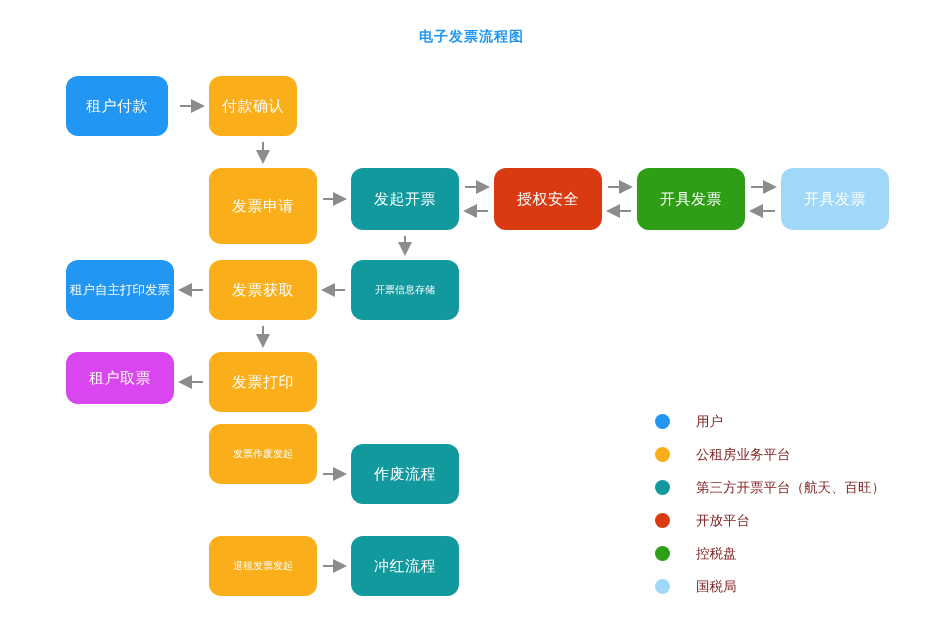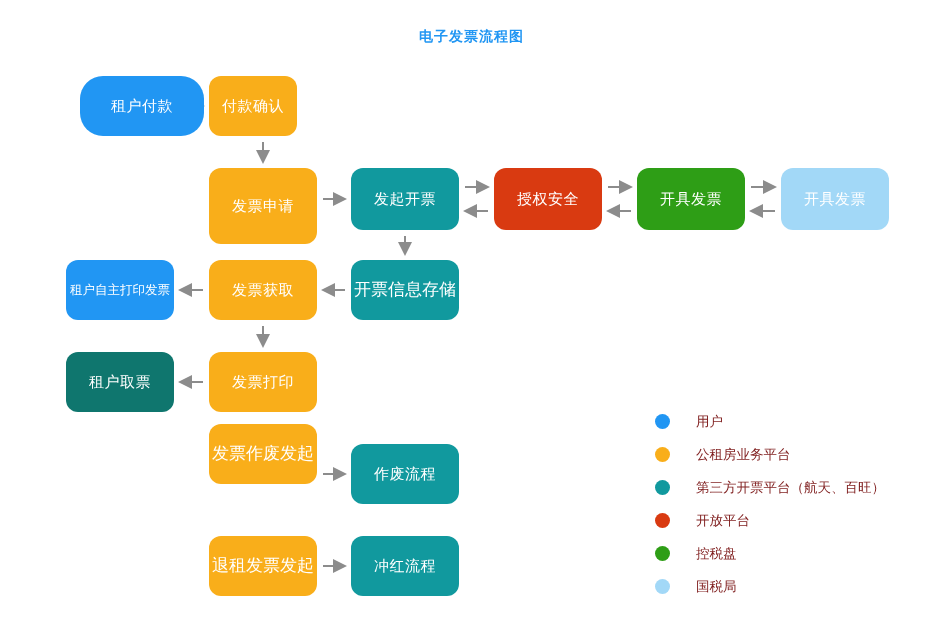--- a/index.html
+++ b/index.html
@@ -39,21 +39,21 @@
     align-items: center;
     justify-content: center;
     color: #ffffff;
     font-size: 15px;
     letter-spacing: 0.5px;
     text-align: center;
     line-height: 1.2;
     user-select: none;
   }
   .node.small-text { font-size: 12.5px; letter-spacing: 0px; }
-  .node.mid-text   { font-size: 17px; letter-spacing: 0px; }
+  .node.mid-text   { font-size: 10px; letter-spacing: 0px; }
 
   svg.arrows {
     position: absolute;
     left: 0; top: 0;
     width: 943px;
     height: 625px;
     pointer-events: none;
   }
   .legend {
     position: absolute;
@@ -106,21 +106,21 @@
         <line x1="345" y1="290" x2="323" y2="290" marker-end="url(#ah)" stroke-linecap="butt"></line>
         <line x1="203" y1="290" x2="180" y2="290" marker-end="url(#ah)" stroke-linecap="butt"></line>
         <line x1="263" y1="326" x2="263" y2="346" marker-end="url(#ah)" stroke-linecap="butt"></line>
         <line x1="203" y1="382" x2="180" y2="382" marker-end="url(#ah)" stroke-linecap="butt"></line>
         <line x1="323" y1="474" x2="345" y2="474" marker-end="url(#ah)" stroke-linecap="butt"></line>
         <line x1="323" y1="566" x2="345" y2="566" marker-end="url(#ah)" stroke-linecap="butt"></line>
       </g>
   </svg>
 
   <div id="node-layer">
-      <div class="node" style="left: 80px; top: 76px; width: 124px; height: 60px; background: rgb(33, 150, 243); border-radius: 23px;">
+      <div class="node" style="left: 66px; top: 76px; width: 102px; height: 60px; background: rgb(33, 150, 243);">
         <span>租户付款</span>
       </div>
       <div class="node" style="left: 209px; top: 76px; width: 88px; height: 60px; background: rgb(249, 174, 26);">
         <span>付款确认</span>
       </div>
       <div class="node" style="left: 209px; top: 168px; width: 108px; height: 76px; background: rgb(249, 174, 26);">
         <span>发票申请</span>
       </div>
       <div class="node" style="left: 351px; top: 168px; width: 108px; height: 62px; background: rgb(17, 153, 158);">
         <span>发起开票</span>
@@ -139,21 +139,21 @@
       </div>
       <div class="node" style="left: 209px; top: 260px; width: 108px; height: 60px; background: rgb(249, 174, 26);">
         <span>发票获取</span>
       </div>
       <div class="node small-text" style="left: 66px; top: 260px; width: 108px; height: 60px; background: rgb(33, 150, 243);">
         <span>租户自主打印发票</span>
       </div>
       <div class="node" style="left: 209px; top: 352px; width: 108px; height: 60px; background: rgb(249, 174, 26);">
         <span>发票打印</span>
       </div>
-      <div class="node" style="left: 66px; top: 352px; width: 108px; height: 60px; background: #0f766e; justify-content: center;">
+      <div class="node" style="left: 66px; top: 352px; width: 108px; height: 52px; background: #d946ef; justify-content: center;">
         <span>租户取票</span>
       </div>
       <div class="node mid-text" style="left: 209px; top: 424px; width: 108px; height: 60px; background: rgb(249, 174, 26);">
         <span>发票作废发起</span>
       </div>
       <div class="node" style="left: 351px; top: 444px; width: 108px; height: 60px; background: rgb(17, 153, 158);">
         <span>作废流程</span>
       </div>
       <div class="node mid-text" style="left: 209px; top: 536px; width: 108px; height: 60px; background: rgb(249, 174, 26);">
         <span>退租发票发起</span>

